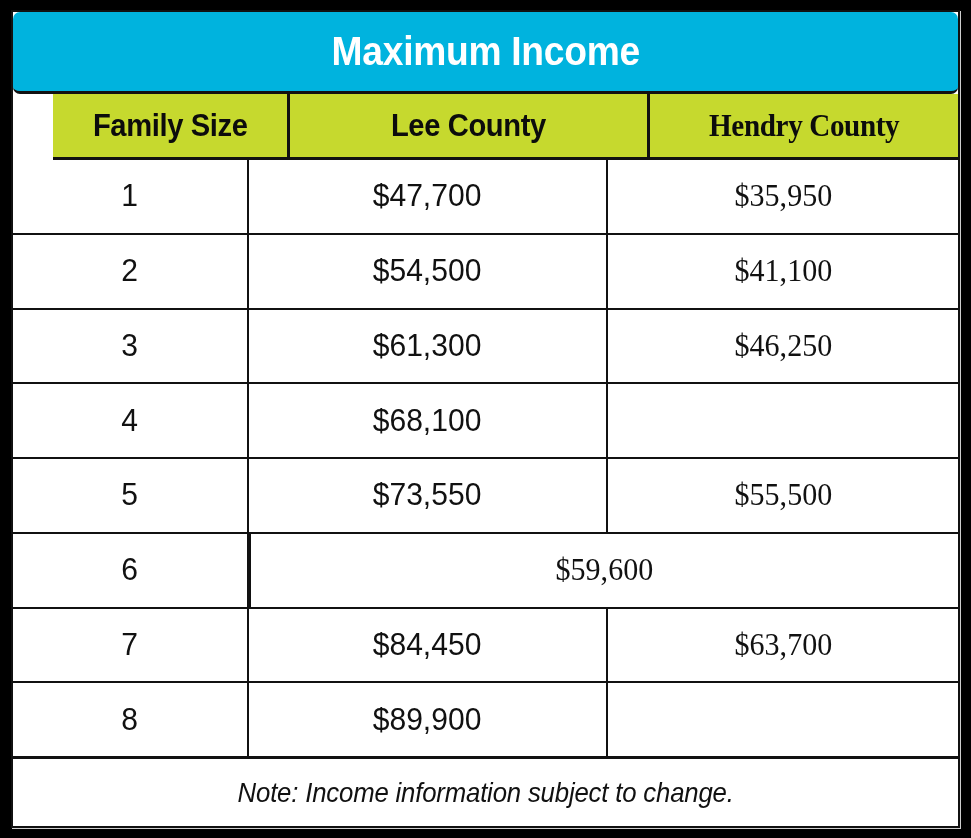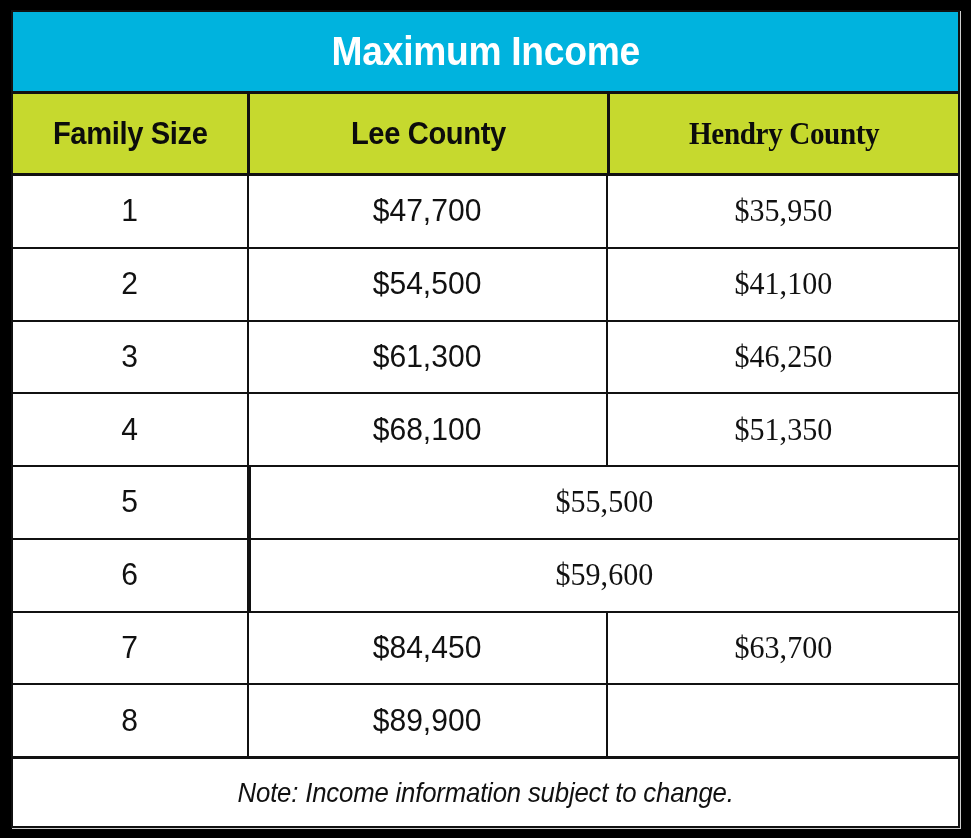--- a/index.html
+++ b/index.html
@@ -33,38 +33,40 @@
 
   
   .title-bar {
     height: 82px;
     background: #00b3de;
     border-bottom: 3px solid #111111;
     display: flex;
     align-items: center;
     justify-content: center;
     flex: 0 0 auto;
+    border-radius: 7px;
   }
   .title-text {
     color: #ffffff;
     font-size: 40px;
     font-weight: bold;
     letter-spacing: -0.3px;
     font-family: "Liberation Sans", sans-serif;
     transform: scaleX(0.93);
     white-space: nowrap;
   }
 
   
   .head-row {
-    height: 82px;
+    height: 66px;
     background: #c6d92e;
     border-bottom: 3px solid #111111;
     display: flex;
     flex: 0 0 auto;
+    margin-left: 40px;
   }
   .head-cell {
     display: flex;
     align-items: center;
     justify-content: center;
     color: #0c0c0c;
     font-size: 31px;
     font-weight: bold;
     letter-spacing: -0.4px;
     transform-origin: center;
@@ -204,30 +206,30 @@
 
       <div class="data-row">
         <div class="data-cell c-size">
             <span>4</span>
           </div>
         <div class="div-vl"></div>
         <div class="data-cell c-lee">
             <span>$68,100</span>
           </div>
         <div class="div-vl"></div>
-        <div class="data-cell c-hendry">
-            <span>$51,350</span>
-          </div>
       </div>
 
       <div class="data-row">
         <div class="data-cell c-size">
             <span>5</span>
           </div>
         <div class="div-vl"></div>
+        <div class="data-cell c-lee">
+            <span>$73,550</span>
+          </div>
         <div class="div-vl"></div>
         <div class="data-cell c-hendry">
             <span>$55,500</span>
           </div>
       </div>
 
       <div class="data-row">
         <div class="data-cell c-size">
             <span>6</span>
           </div>

